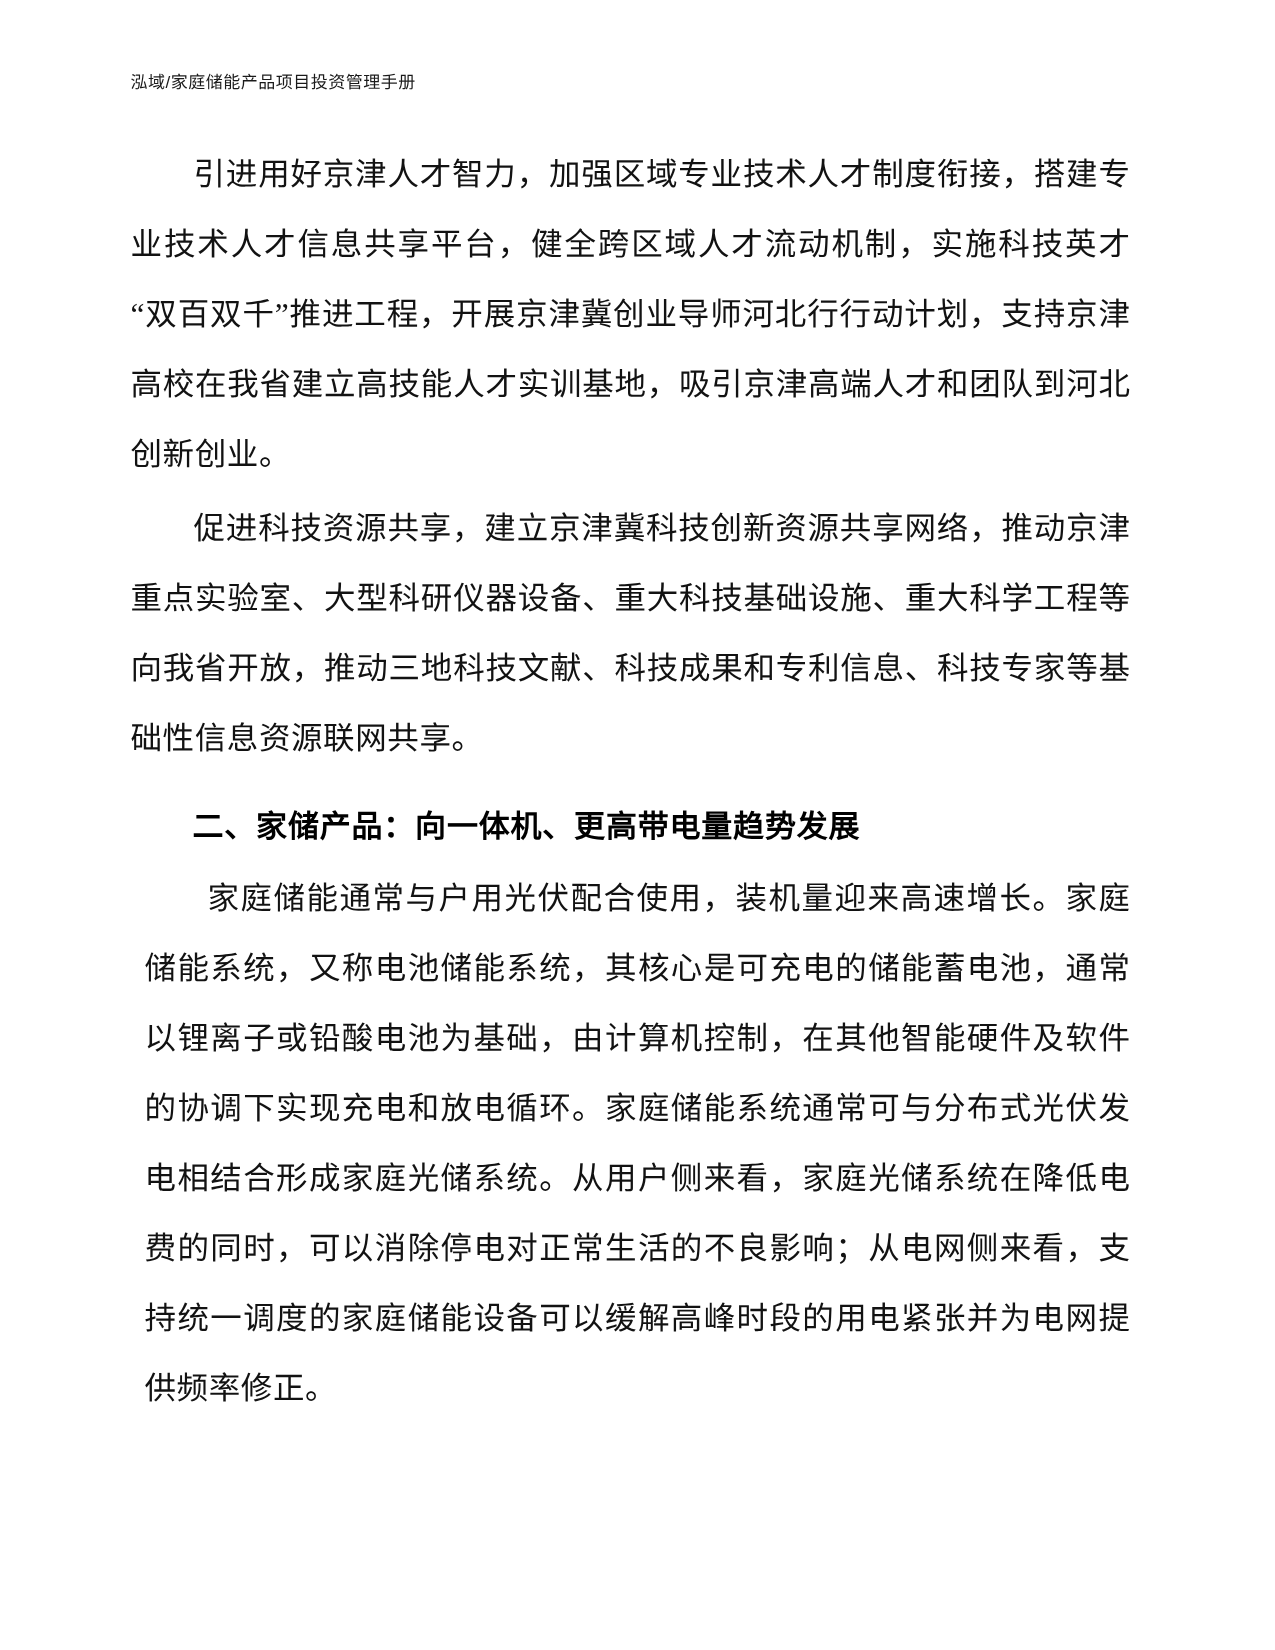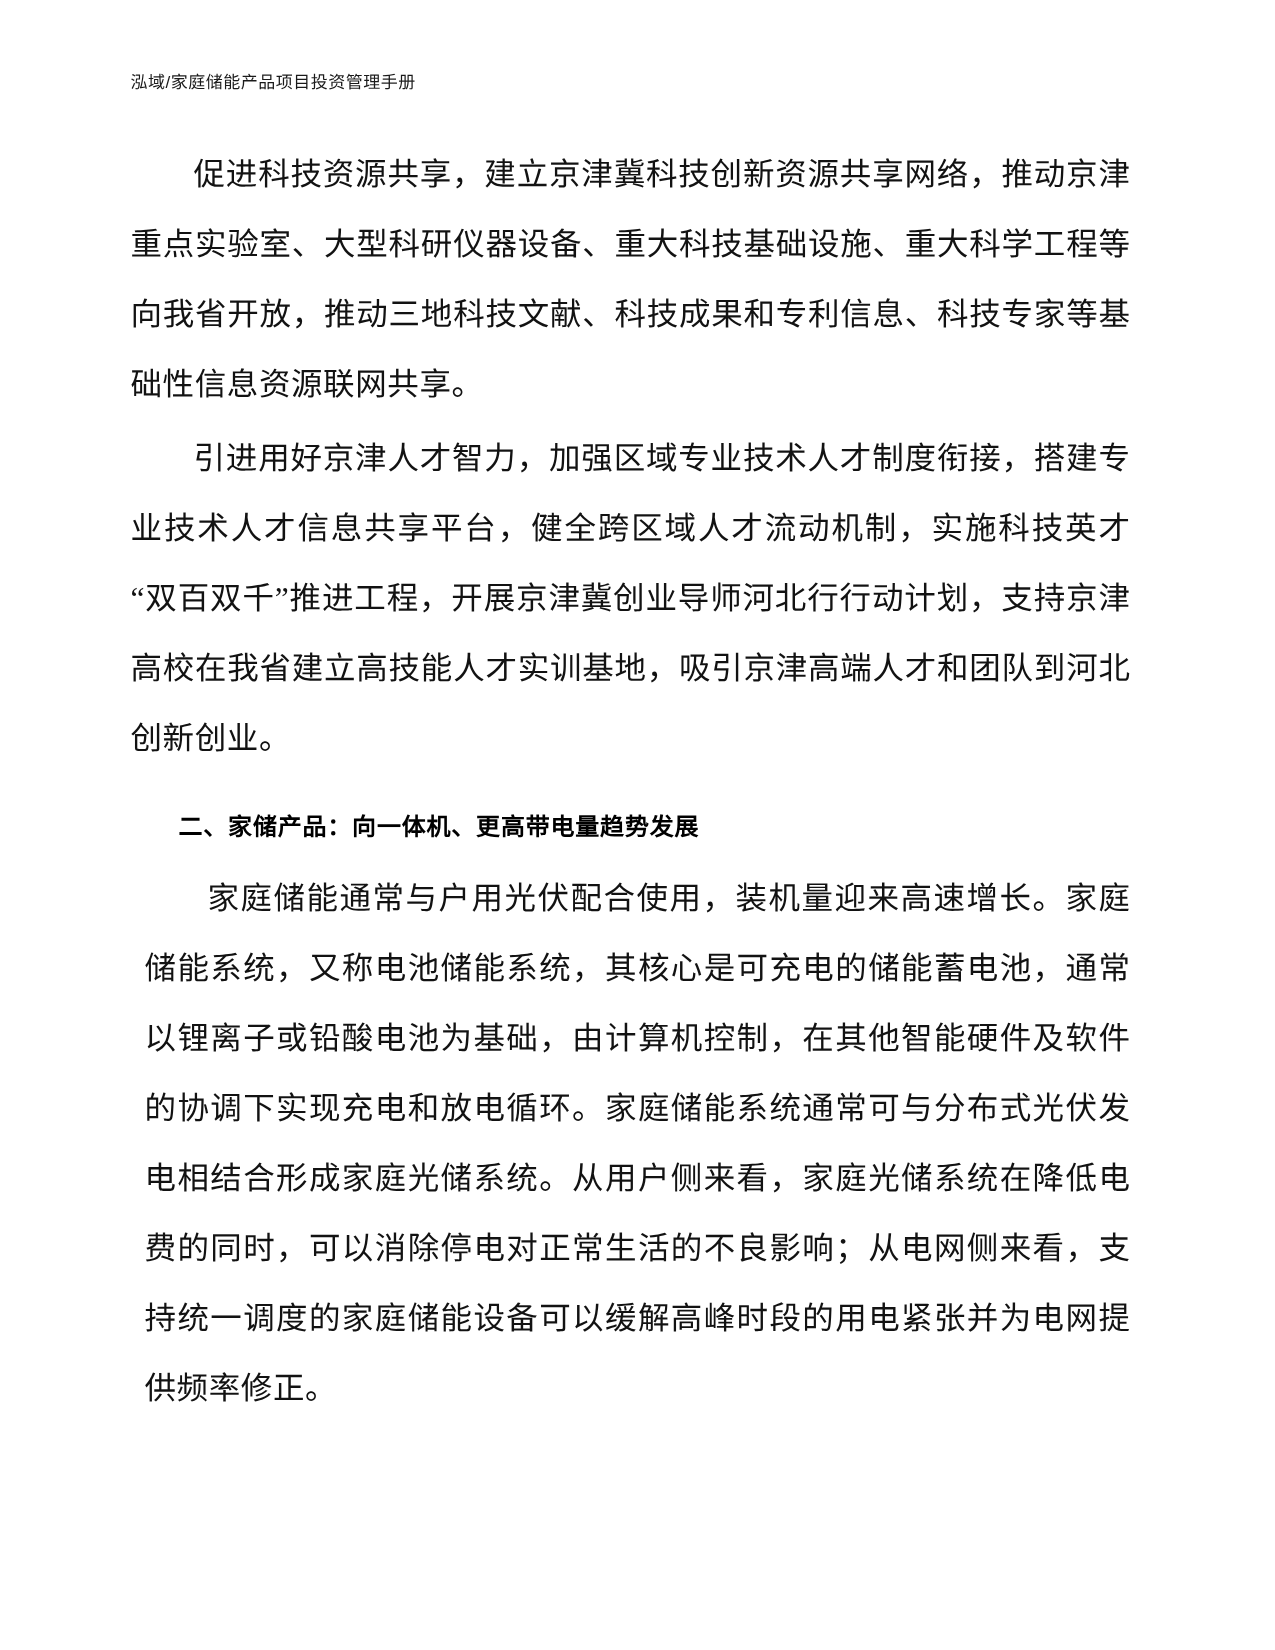--- a/index.html
+++ b/index.html
@@ -56,40 +56,40 @@
     word-break: break-all;
   }
 
   .para.tight {
     margin-bottom: 0;
     margin-left: 14px;
   }
 
   .heading {
     margin: 22px 0 6px 0;
-    font-size: 24px;
+    font-size: 31px;
     line-height: 62px;
     font-weight: bold;
     text-indent: 2em;
     letter-spacing: 0.8px;
     color: #000000;
   }
 </style>
 </head>
 <body>
 
 <div class="page">
 
   <div class="page-header">泓域/家庭储能产品项目投资管理手册</div>
 
   <div class="content">
 
+    <p class="para">引进用好京津人才智力，加强区域专业技术人才制度衔接，搭建专业技术人才信息共享平台，健全跨区域人才流动机制，实施科技英才“双百双千”推进工程，开展京津冀创业导师河北行行动计划，支持京津高校在我省建立高技能人才实训基地，吸引京津高端人才和团队到河北创新创业。</p>
+
     <p class="para">促进科技资源共享，建立京津冀科技创新资源共享网络，推动京津重点实验室、大型科研仪器设备、重大科技基础设施、重大科学工程等向我省开放，推动三地科技文献、科技成果和专利信息、科技专家等基础性信息资源联网共享。</p>
-
-    <p class="para">引进用好京津人才智力，加强区域专业技术人才制度衔接，搭建专业技术人才信息共享平台，健全跨区域人才流动机制，实施科技英才“双百双千”推进工程，开展京津冀创业导师河北行行动计划，支持京津高校在我省建立高技能人才实训基地，吸引京津高端人才和团队到河北创新创业。</p>
 
     <h2 class="heading">二、家储产品：向一体机、更高带电量趋势发展</h2>
 
     <p class="para tight">家庭储能通常与户用光伏配合使用，装机量迎来高速增长。家庭储能系统，又称电池储能系统，其核心是可充电的储能蓄电池，通常以锂离子或铅酸电池为基础，由计算机控制，在其他智能硬件及软件的协调下实现充电和放电循环。家庭储能系统通常可与分布式光伏发电相结合形成家庭光储系统。从用户侧来看，家庭光储系统在降低电费的同时，可以消除停电对正常生活的不良影响；从电网侧来看，支持统一调度的家庭储能设备可以缓解高峰时段的用电紧张并为电网提供频率修正。</p>
 
   </div>
 
 </div>
 
 </body></html>

